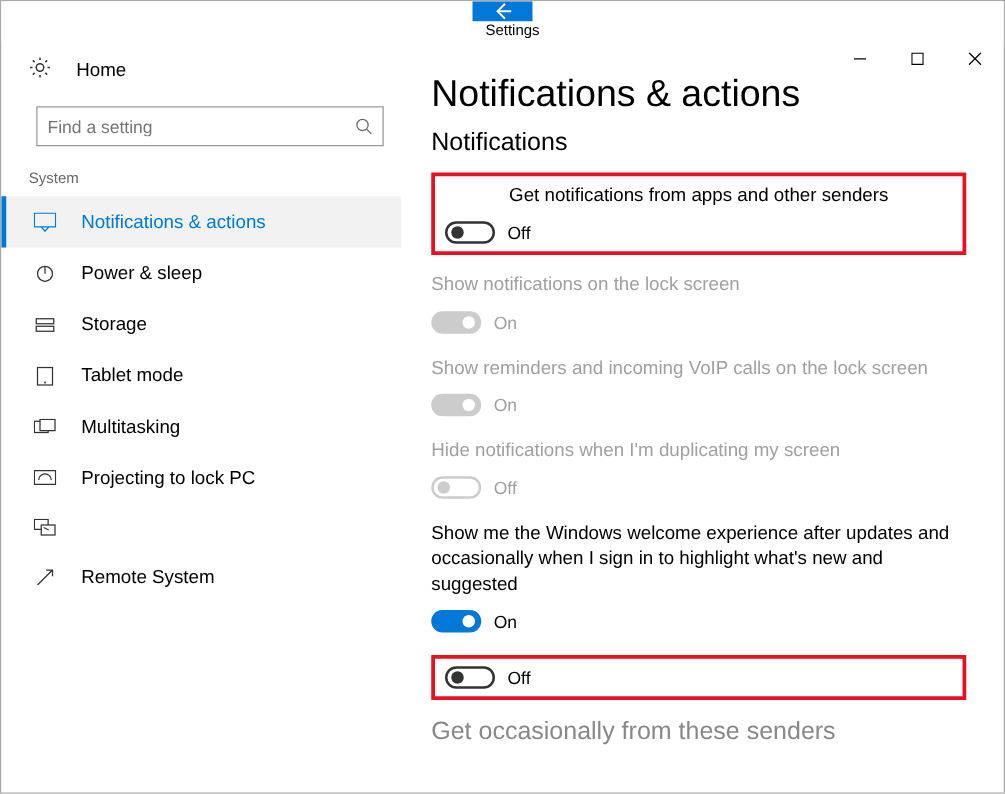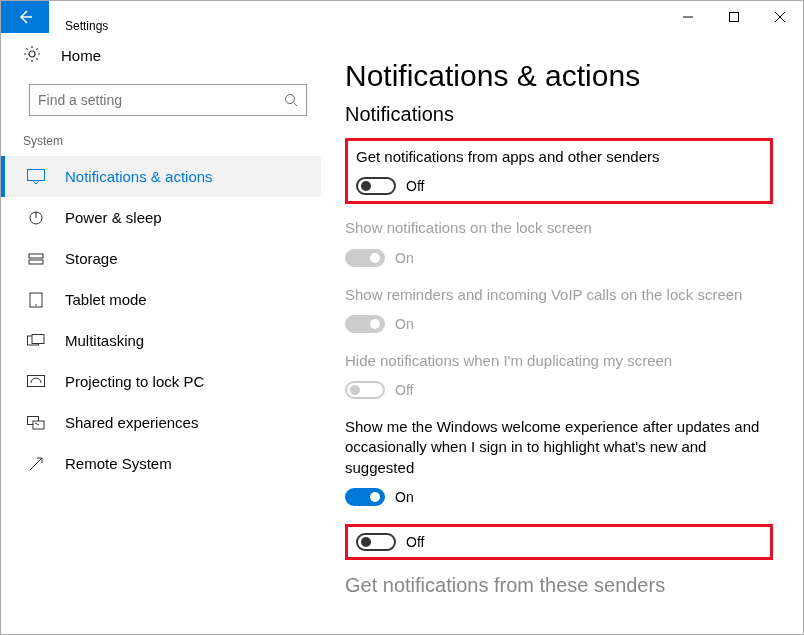--- a/index.html
+++ b/index.html
@@ -8,22 +8,23 @@
       background: #fff;
       width: 804px;
       height: 635px;
       overflow: hidden;
       border: 1px solid #aaa;
       position: relative;
     }
     .titlebar {
       height: 32px;
       display: flex;
-      align-items: flex-end;
+      align-items: center;
       background: #fff;
+      flex-direction: column;
     }
     .back-btn {
       width: 48px;
       height: 32px;
       background: #0078d7;
       display: flex;
       align-items: center;
       justify-content: center;
       color: #fff;
     }
@@ -171,20 +172,21 @@
     }
     .toggle.disabled .knob { background: #fff; left: auto; right: 3px;}
     .toggle.disabled.off { background: #fff; border-color: #ccc;}
     .toggle.disabled.off .knob { background:#ccc; left:3px; right:auto;}
     .toggle-text { font-size: 14px; }
     .setting.disabled .toggle-text { color: #a0a0a0; }
     .highlight-box {
       border: 3px solid #e81123;
       padding: 6px 8px 6px 8px;
       margin-bottom: 14px;
+      text-align: center;
     }
     .highlight-box .setting { margin-bottom: 0; }
     .cutoff {
       font-weight: 400;
       font-size: 20px;
       color: #888;
       white-space: nowrap;
       overflow: hidden;
       margin-top: 12px;
     }
@@ -296,21 +298,20 @@
       <span>Projecting to lock PC</span>
     </div>
     <div class="nav-item">
       <span class="icon">
           <svg width="18" height="14" viewBox="0 0 18 14">
             <rect x="0.5" y="0.5" width="11" height="8" stroke="#333" fill="none"></rect>
             <rect x="6" y="5" width="11" height="8" stroke="#333" fill="#fff"></rect>
             <path d="M8 7 L12 9" stroke="#333"></path>
           </svg>
         </span>
-      <span>Shared experiences</span>
     </div>
     <div class="nav-item">
       <span class="icon">
           <svg width="16" height="16" viewBox="0 0 16 16">
             <path d="M2 14 L14 2 M9 2 h5 v5" stroke="#333" fill="none"></path>
           </svg>
         </span>
       <span>Remote System</span>
     </div>
   </div>
@@ -375,15 +376,15 @@
       <div class="setting">
         <div class="toggle-row">
           <div class="toggle off">
               <div class="knob"></div>
             </div>
           <span class="toggle-text">Off</span>
         </div>
       </div>
     </div>
 
-    <div class="cutoff">Get notifications from these senders</div>
+    <div class="cutoff">Get occasionally from these senders</div>
   </div>
 </div>
 
 </body></html>

